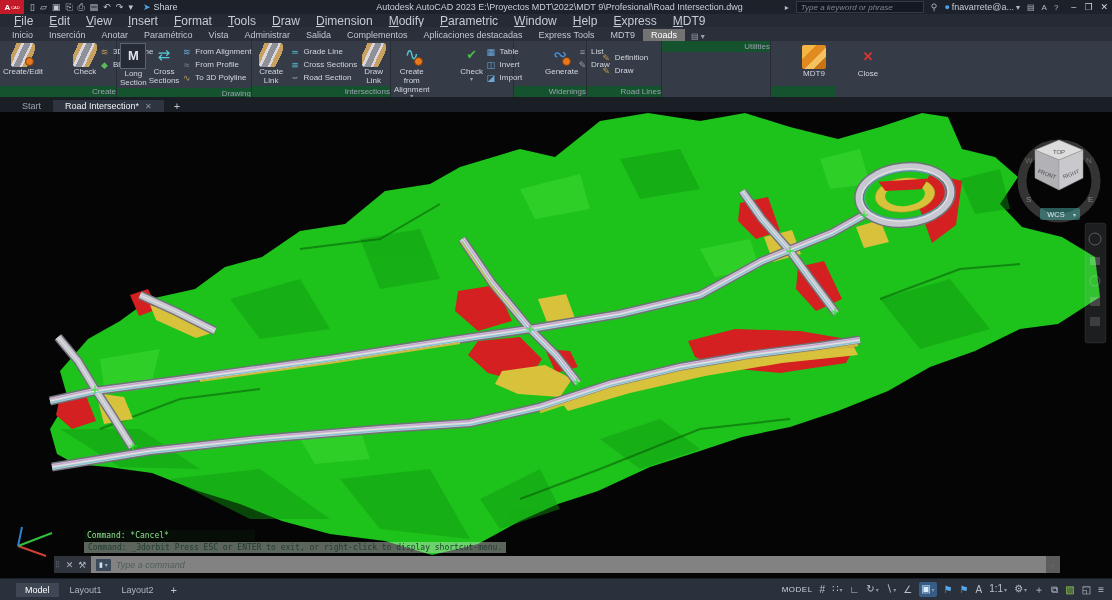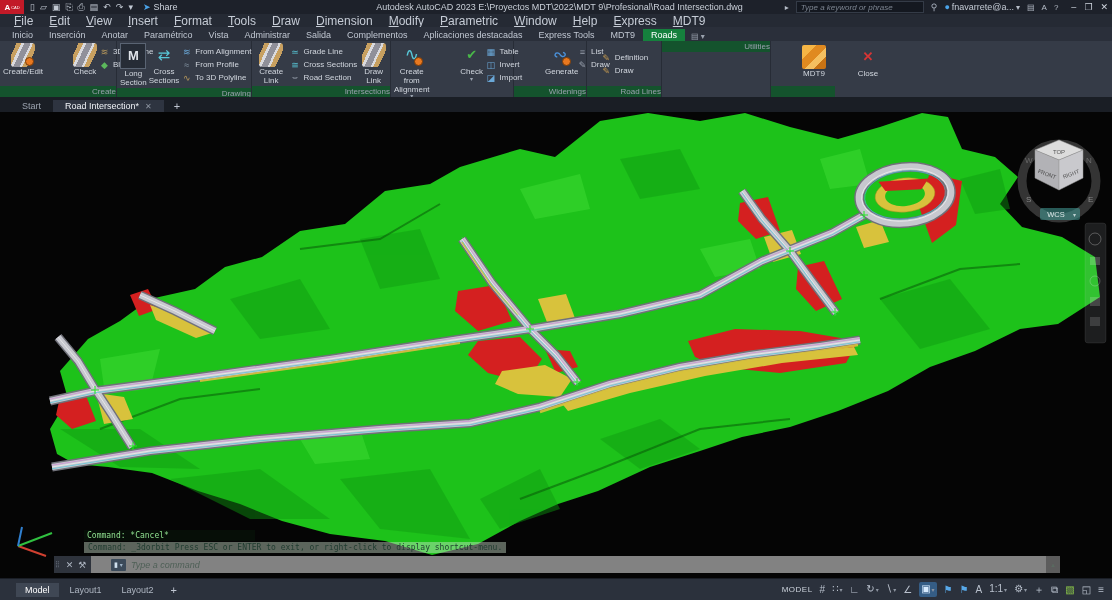--- a/index.html
+++ b/index.html
@@ -25,21 +25,21 @@
   .wctl{display:flex;gap:8px;margin-left:6px;color:#cfd5de;font-size:9px;}
 
   
   .menubar{height:13px;background:#252a34;display:flex;align-items:center;padding-left:6px;flex:0 0 auto;}
   .menu-item{display:inline-block;padding:0 8px;font-size:12px;color:#c6ccd6;}
   .menu-item::first-letter{text-decoration:underline;}
 
   
   .ribbontabs{height:14px;background:#2a2f3a;display:flex;align-items:flex-end;padding-left:4px;flex:0 0 auto;}
   .rtab{padding:1px 8px;font-size:9px;color:#c0c7d2;}
-  .rtab.active{background:#15803d;color:#fff;}
+  .rtab.active{background:#737373;color:#fff;}
   .rtab-extra{margin-left:6px;font-size:8px;color:#9aa2ae;}
 
   
   .ribbon{height:56px;background:#353b47;display:flex;color:#d2d7df;flex:0 0 auto;}
   .panel{border-right:1px solid #272c36;display:flex;flex-direction:column;flex:0 0 auto;}
   .panel-body{flex:1;display:flex;align-items:flex-start;padding:2px 2px 0 3px;gap:2px;}
   .panel-label{height:11px;font-size:8px;color:#99a1ad;text-align:right;background:#14532d;line-height:11px;}
   .rbtn-big{width:52px;font-size:8px;line-height:1.1;text-align:center;color:#d2d7df;}
   .rbtn-big.narrow{width:30px;margin-left:28px;}
   .bigicon{width:24px;height:24px;margin:0 auto 1px;position:relative;display:flex;align-items:center;justify-content:center;}
@@ -82,21 +82,21 @@
   .ftab-plus{color:#c0c7d2;font-size:11px;padding:0 10px;}
 
   
   .viewport{position:relative;height:466px;background:#050505;flex:0 0 auto;}
   .viewport svg{position:absolute;left:0;top:0;}
   .cmd-hist1{position:absolute;left:84px;top:418px;width:168px;height:11px;background:rgba(8,22,10,.55);color:#8fe08f;font-family:"DejaVu Sans Mono",monospace;font-size:8px;line-height:11px;padding-left:3px;white-space:nowrap;overflow:hidden;}
   .cmd-hist2{position:absolute;left:84px;top:430px;height:11px;background:rgba(215,235,215,.42);color:#1f3b2f;font-family:"DejaVu Sans Mono",monospace;font-size:8px;line-height:11px;padding:0 4px;white-space:nowrap;}
   .cmd-row{position:absolute;left:54px;top:444px;width:1006px;height:17px;display:flex;align-items:stretch;}
   .cmd-grip{width:7px;background:#2e333c;color:#6b7380;font-size:6px;line-height:17px;text-align:center;}
   .cmd-tools{width:30px;background:#2e333c;color:#aeb6c2;display:flex;align-items:center;justify-content:center;gap:5px;font-size:9px;}
-  .cmd-bar{flex:1;background:rgba(255,255,255,.5);display:flex;align-items:center;gap:5px;padding-left:20px;}
+  .cmd-bar{flex:1;background:rgba(255,255,255,.5);display:flex;align-items:center;gap:5px;padding-left:5px;}
   .cmd-icon{background:#3b4a5a;color:#cfe0ee;font-size:7px;padding:0 3px;line-height:11px;border-radius:1px;}
   .cmd-icon::after{content:"\25BE";font-size:6px;margin-left:2px;color:#9fb4c8;}
   .cmd-ph{font-style:italic;font-size:9px;color:#4f6057;}
   .cmd-scroll{width:14px;background:rgba(255,255,255,.35);color:#5a6a60;font-size:7px;text-align:center;line-height:17px;}
 
   
   .statusbar{height:22px;background:#2b313c;border-top:1px solid #1a1e26;display:flex;align-items:center;flex:1 1 auto;font-size:9px;}
   .ltabs{display:flex;align-items:center;margin-left:16px;gap:2px;}
   .ltab{padding:2px 9px;color:#aeb6c2;}
   .ltab.active{background:#3f4754;color:#fff;}

